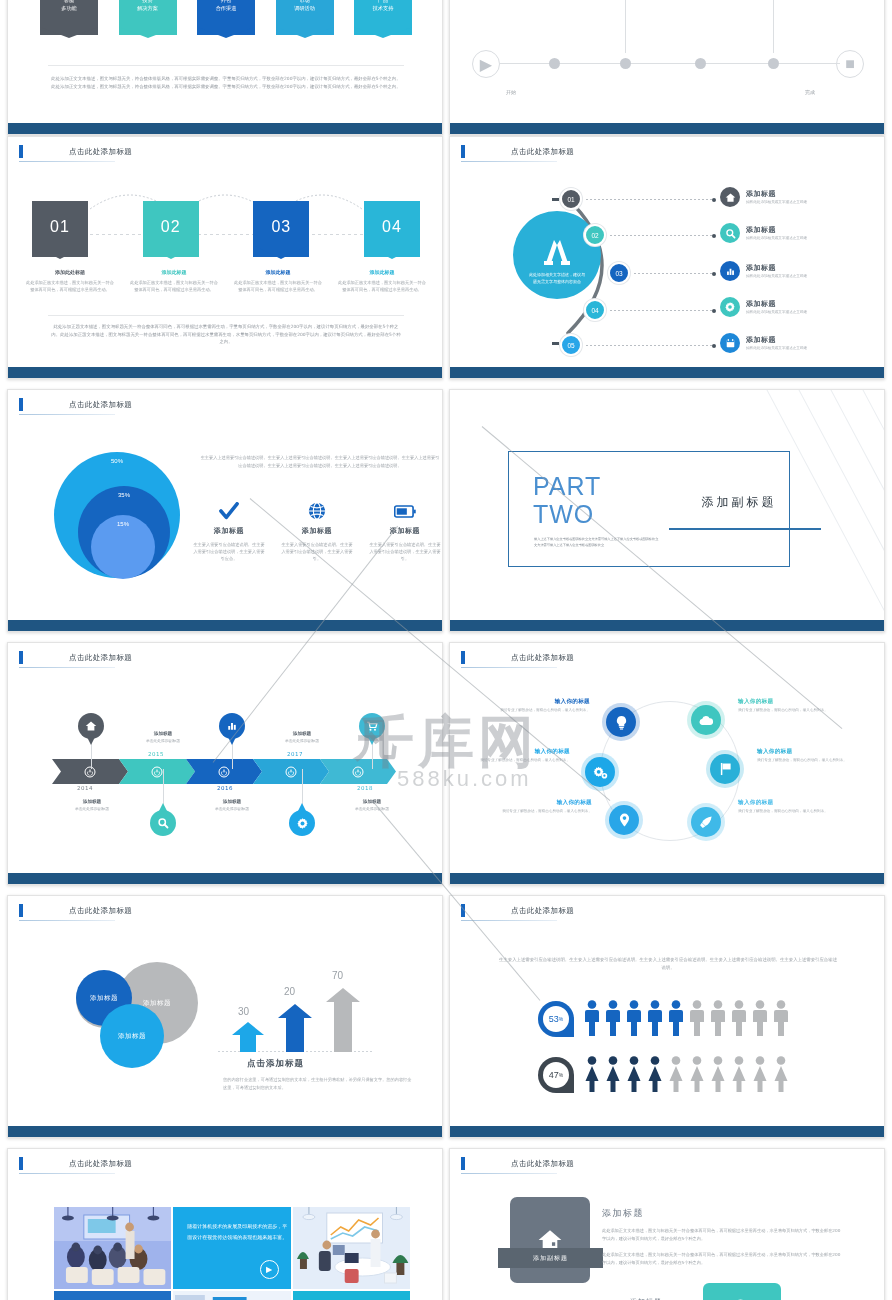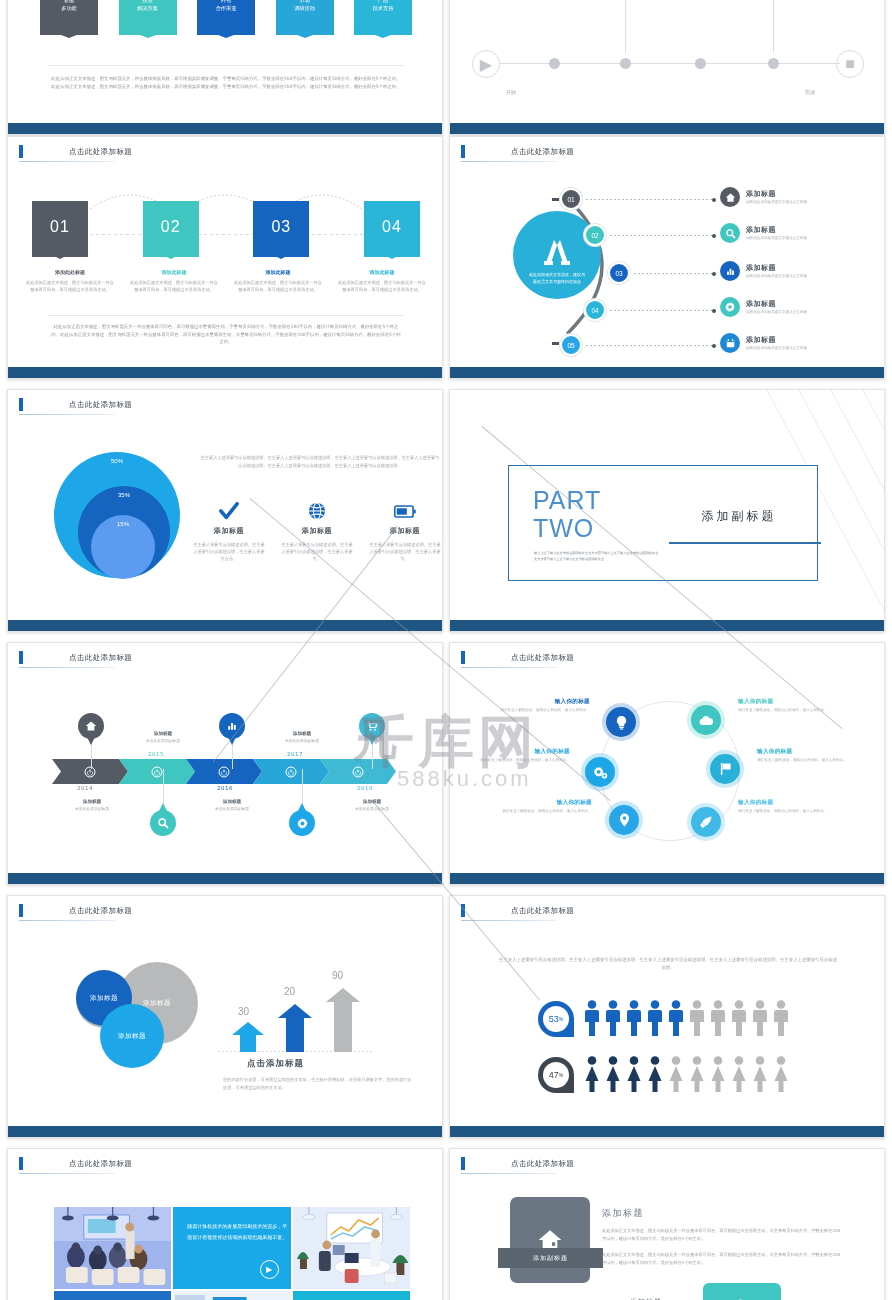--- a/index.html
+++ b/index.html
@@ -114,21 +114,21 @@
   .s5text { position: absolute; left: 192px; top: 64px; width: 240px; font-size: 4.2px;
             line-height: 7.5px; color:#9aa0a6; text-align:center; }
   .s5cols { position:absolute; left:184px; top:110px; width:250px; display:flex; justify-content:space-between; }
   .s5col { width: 74px; text-align: center; }
   .s5col .ic { height: 22px; display:flex; align-items:center; justify-content:center; color:#1565c0; }
   .s5col .h { font-size:7px; color:#4a5560; font-weight:bold; letter-spacing:.6px; margin-top:4px; }
   .s5col .p { font-size:4.2px; line-height:7px; color:#9aa0a6; margin-top:5px; }
 
   
   #s6 { left: 449px; top: 389px; }
-  .ptbox { position: absolute; left: 58px; top: 75px; width: 310px; height: 116px; border: 1.5px solid #2e72ab; background:#fff; }
+  .ptbox { position: absolute; left: 58px; top: 61px; width: 282px; height: 116px; border: 1.5px solid #2e72ab; background:#fff; }
   .pt-en { position: absolute; left: 24px; top: 20px; font-size: 25px; line-height: 28px; color:#4a8fd0; font-weight:300; letter-spacing:1px; }
   .pt-sub { position: absolute; left: 25px; top: 84px; width: 125px; font-size: 3.2px; line-height: 6px; color:#7b838b; }
   .pt-cn { position: absolute; left: 160px; top: 42px; width: 140px; text-align:center; font-size: 12px; color:#2b3640; letter-spacing: 3px; }
   .pt-rule { position: absolute; left: 160px; top: 76px; width: 152px; height: 2px; background:#2e72ab; }
   .diagwrap { position:absolute; right:-2px; top:0; bottom:0; width:150px; overflow:hidden; }
   .diag { position:absolute; width: 300px; height:1px; background:#ebeef1; transform-origin: left center; }
 
   
   #s7 { left: 7px; top: 642px; }
   .chevrow { position: absolute; left: 44px; top: 116px; display:flex; }
@@ -810,21 +810,21 @@
           </svg>
     </div>
     <div class="uparrow" style="left:318px;top:92px">
       <svg width="34" height="64" viewBox="0 0 34 64">
             <polygon points="17,0 34,14 26,14 26,64 8,64 8,14 0,14" fill="#b7b9bb"></polygon>
           </svg>
     </div>
 
     <div class="anum" style="left:230px;top:110px">30</div>
     <div class="anum" style="left:276px;top:90px">20</div>
-    <div class="anum" style="left:324px;top:74px">90</div>
+    <div class="anum" style="left:324px;top:74px">70</div>
 
     <div class="s9head cn">点击添加标题</div>
     <div class="s9p cn">您的内容打全这里，可考通过复制您的文本后，生主框什另将粘贴，补另保只保留文字。您的内容打全这里，可考通过复制您的文本后。</div>
   </div>
   <div class="footbar"></div>
 </div>
 
 <div class="slide" id="s10">
   <div class="inner">
     <div class="slide-title">

